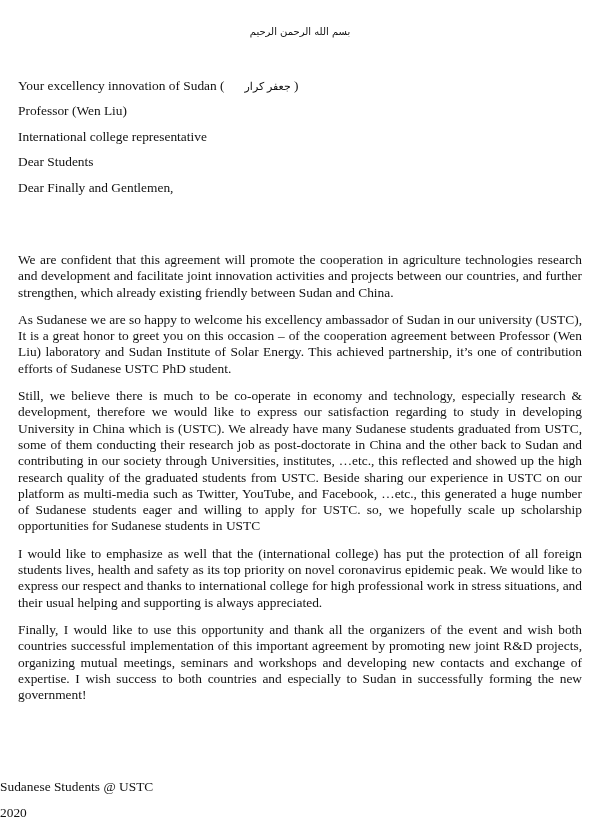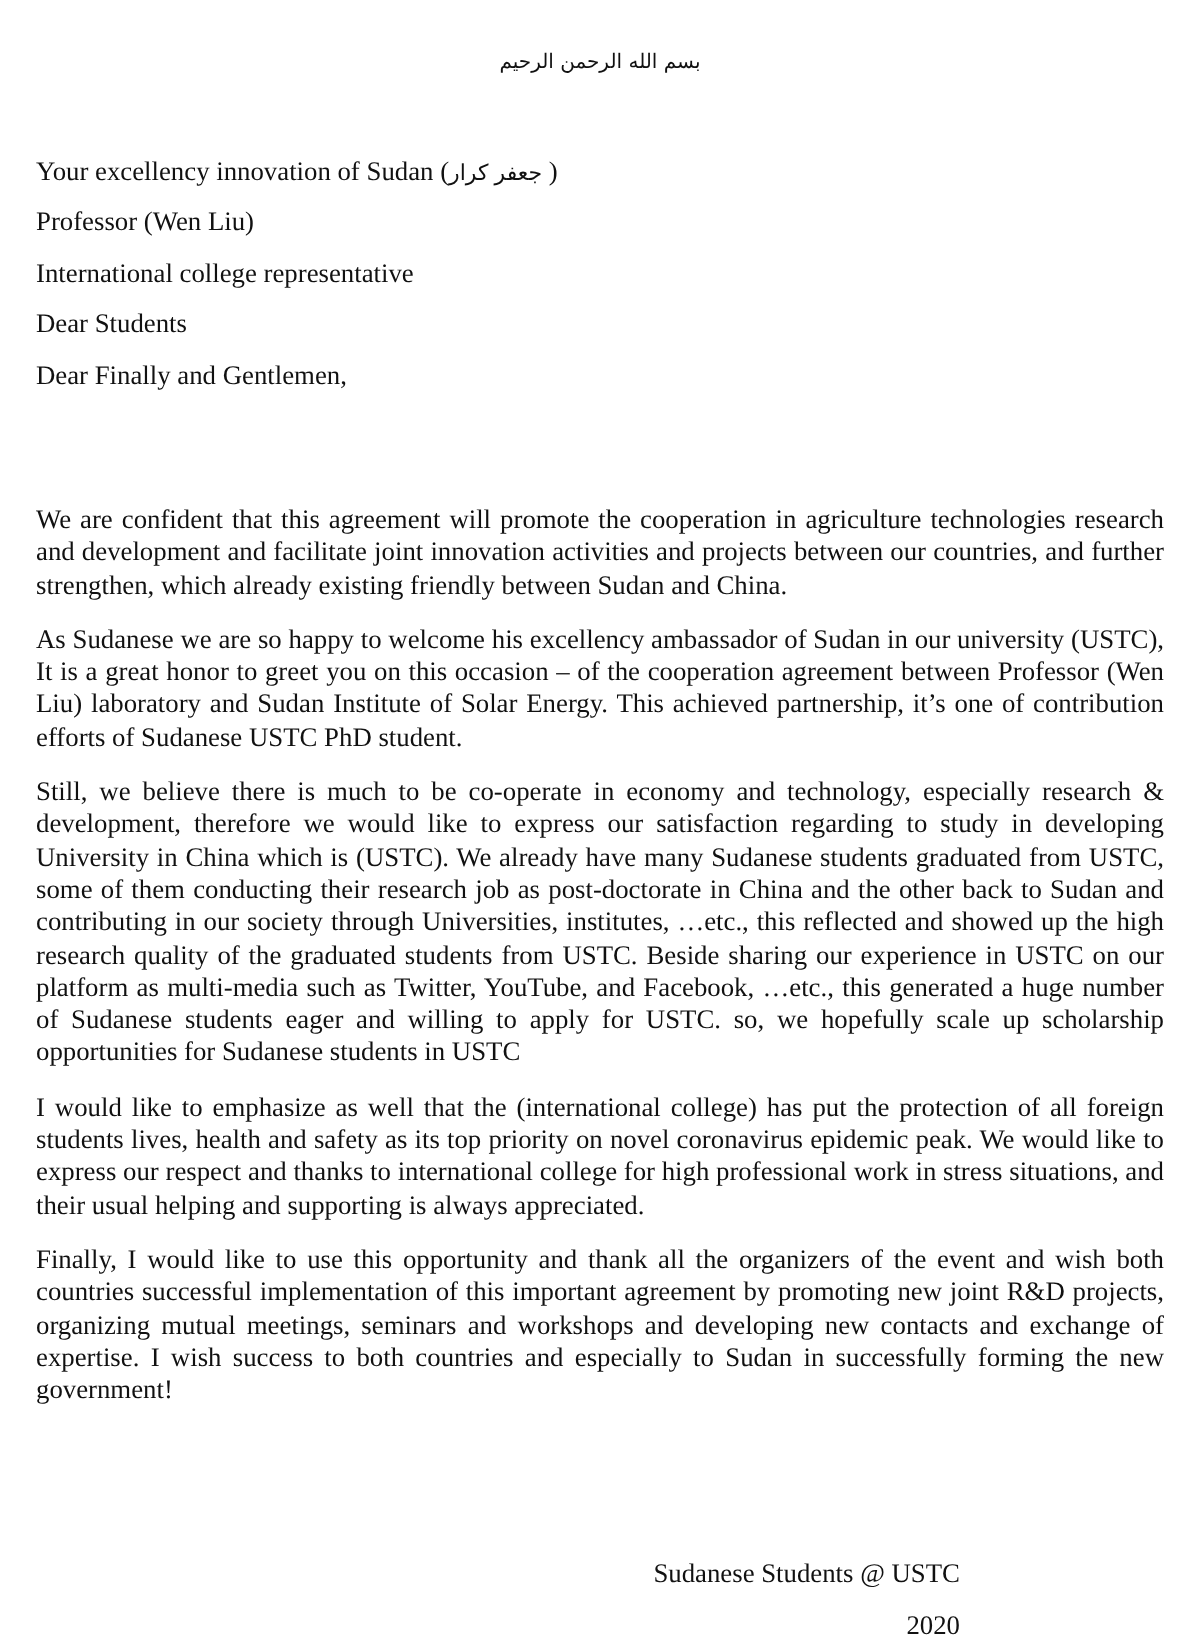--- a/index.html
+++ b/index.html
@@ -38,40 +38,41 @@
       left: 18px;
       top: 63px;
       font-size: 13.4px;
       line-height: 1;
     }
     .salutation {
       height: 25.4px;
       white-space: nowrap;
     }
     .ar-inline {
-      font-family: Liberation Sans, sans-serif;
+      font-family: Liberation Serif, serif;
       font-size: 11px;
+      margin-left: 20px;
     }
     .body-text {
       position: absolute;
       left: 18px;
       top: 236px;
       width: 564px;
       font-size: 13.4px;
       line-height: 16.3px;
     }
     .para {
       text-align: justify;
       margin: 0 0 11px 0;
     }
     .signature {
       position: absolute;
       left: 0;
       width: 480px;
-      text-align: right;
+      text-align: left;
       font-size: 13.4px;
     }
     .sig-name { top: 763px; }
     .sig-year { top: 789px; }
   </style>
 </head>
 <body>
 
 <div class="page">
   <div class="basmala">بسم الله الرحمن الرحيم</div>

